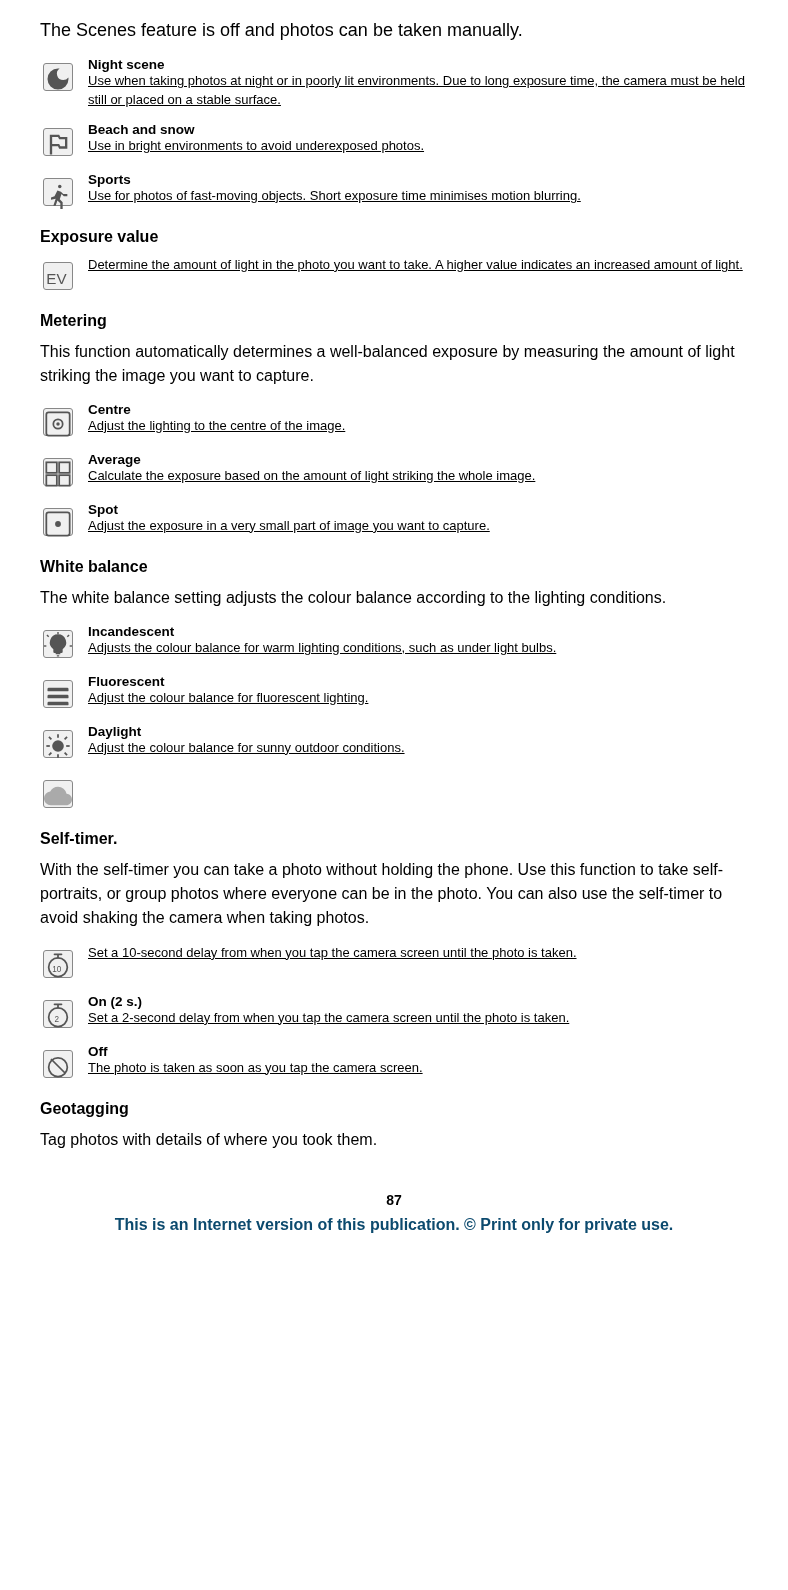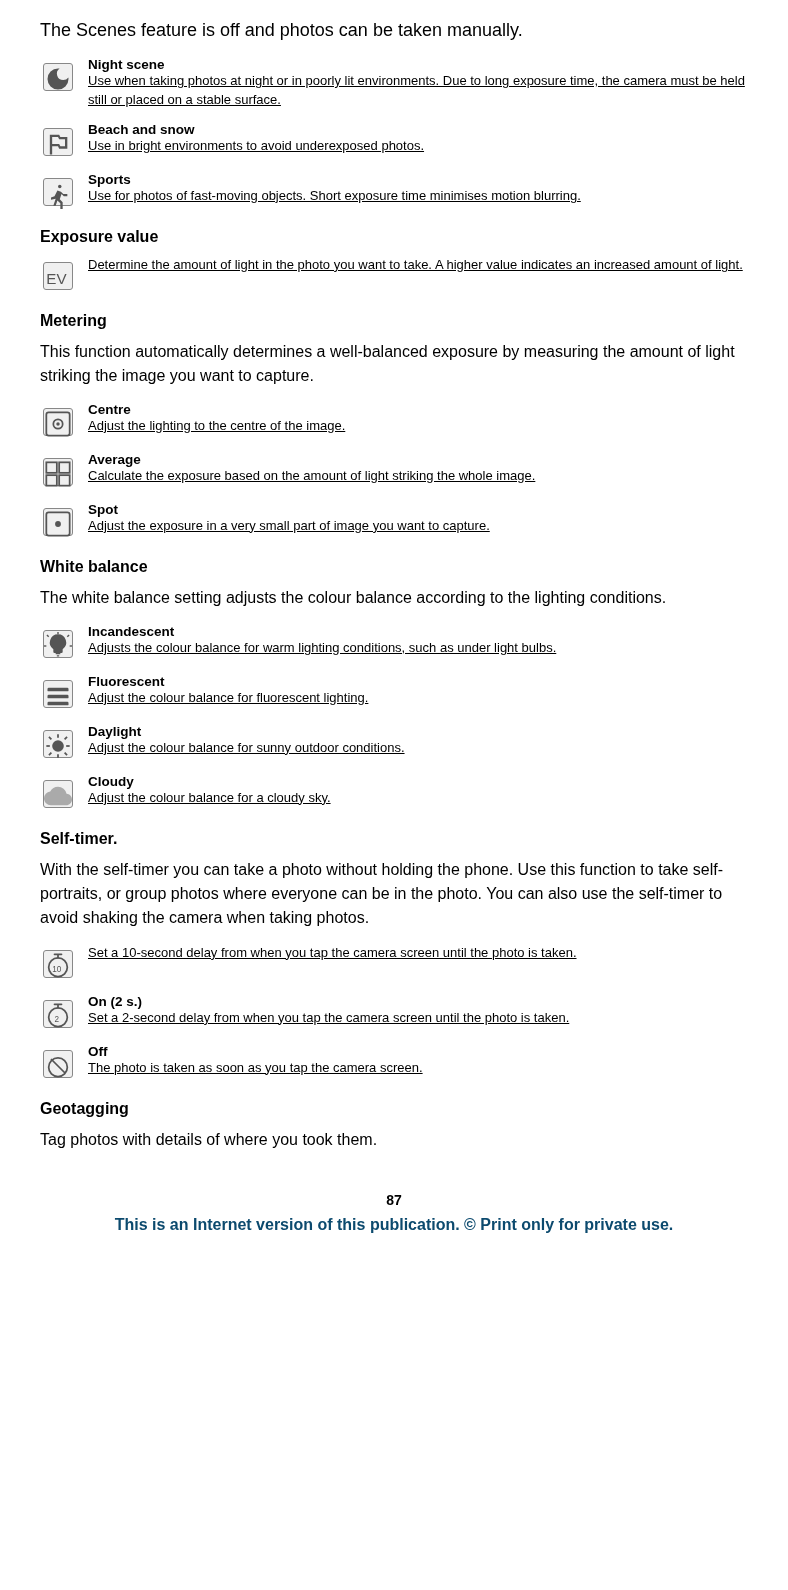--- a/index.html
+++ b/index.html
@@ -283,24 +283,20 @@
   </div>
 
   <div class="item-row">
     <div class="item-icon">
       <div class="icon-box">
         <svg viewBox="0 0 24 24" width="20" height="20">
           <path d="M19.35 10.04A7.49 7.49 0 0 0 12 4C9.11 4 6.6 5.64 5.35 8.04A5.994 5.994 0 0 0 0 14c0 3.31 2.69 6 6 6h13c2.76 0 5-2.24 5-5 0-2.64-2.05-4.78-4.65-4.96z" fill="#aaa"></path>
         </svg>
       </div>
     </div>
-    <div class="item-content">
-      <div class="item-title">Cloudy</div>
-      <div class="item-desc">Adjust the colour balance for a cloudy sky.</div>
-    </div>
   </div>
 </div>
 
 <h2 class="section-heading">Self-timer.</h2>
 <p class="section-body">With the self-timer you can take a photo without holding the phone. Use this function to take self-portraits, or group photos where everyone can be in the photo. You can also use the self-timer to avoid shaking the camera when taking photos.</p>
 <div class="item-list">
 
   <div class="item-row">
     <div class="item-icon">
       <div class="icon-box">

